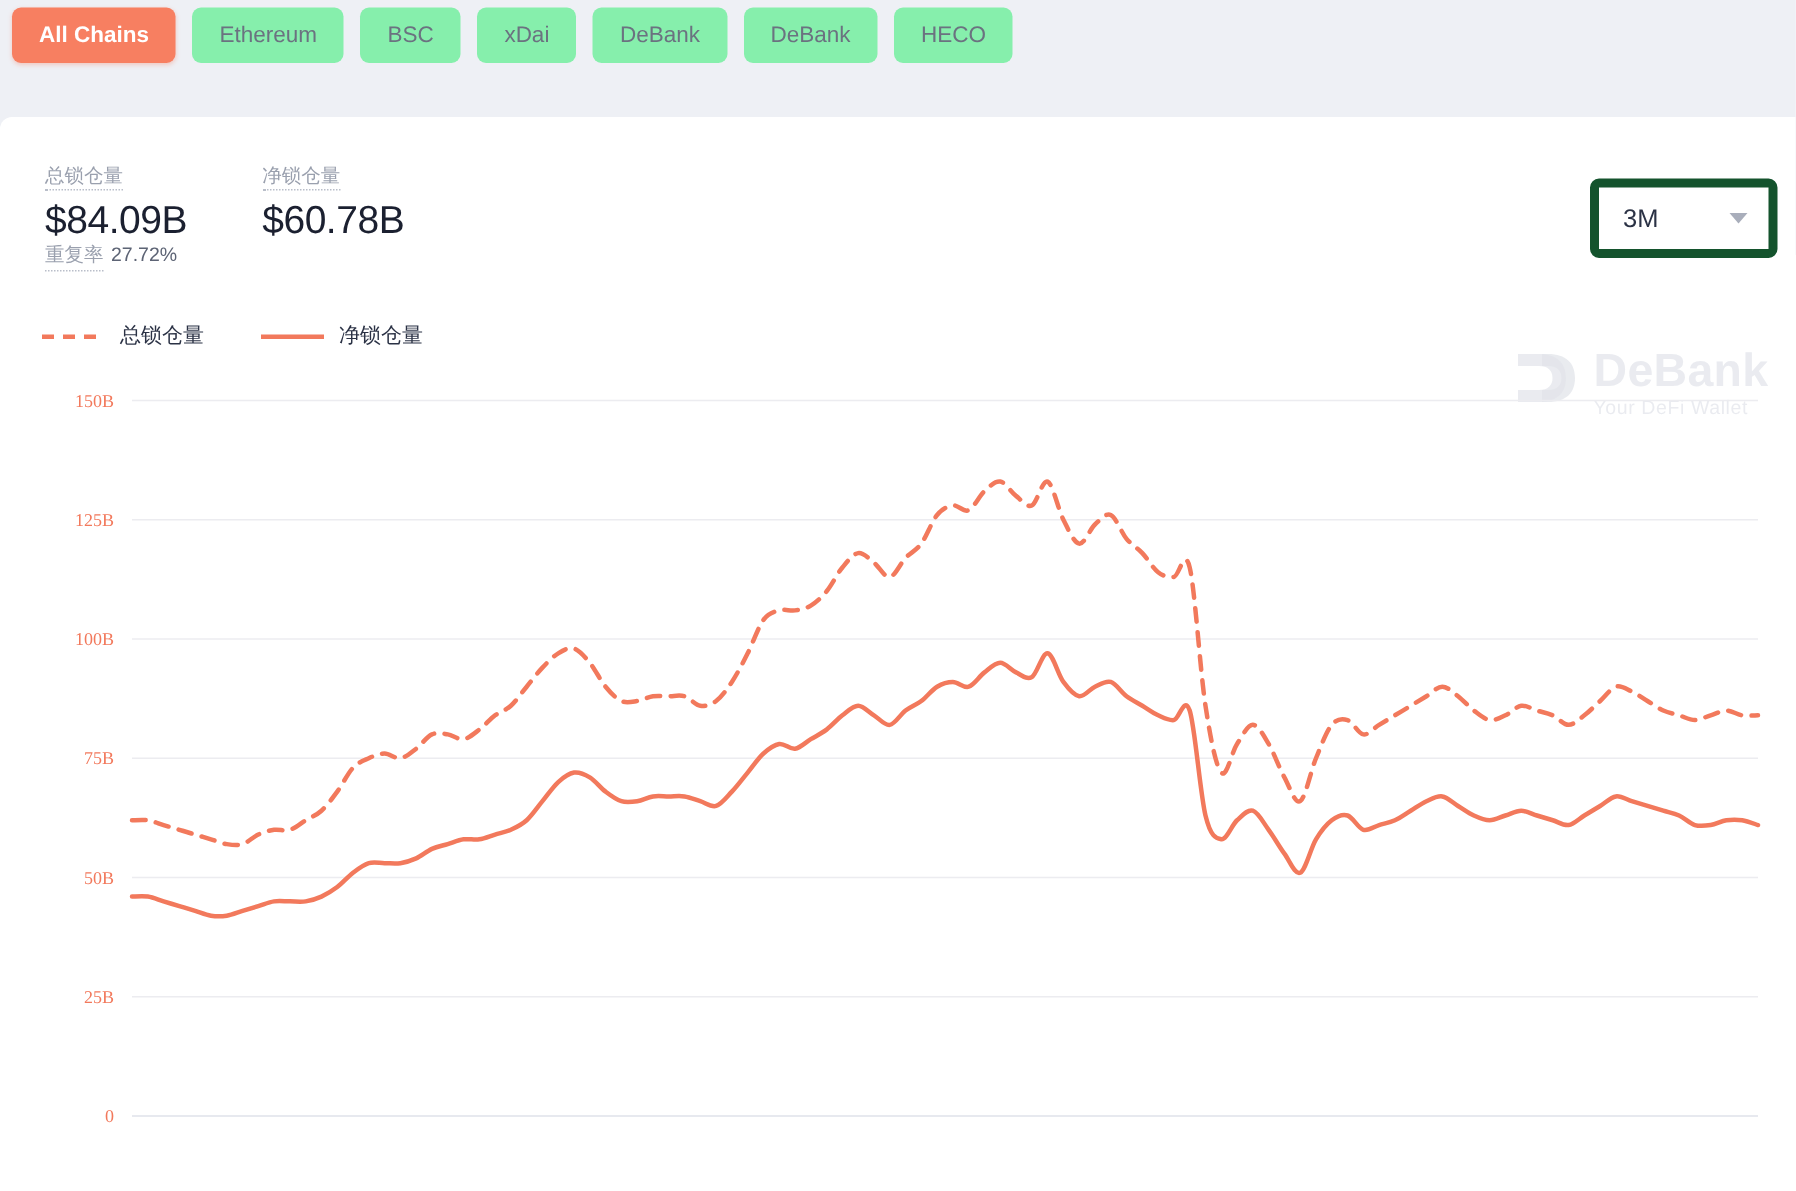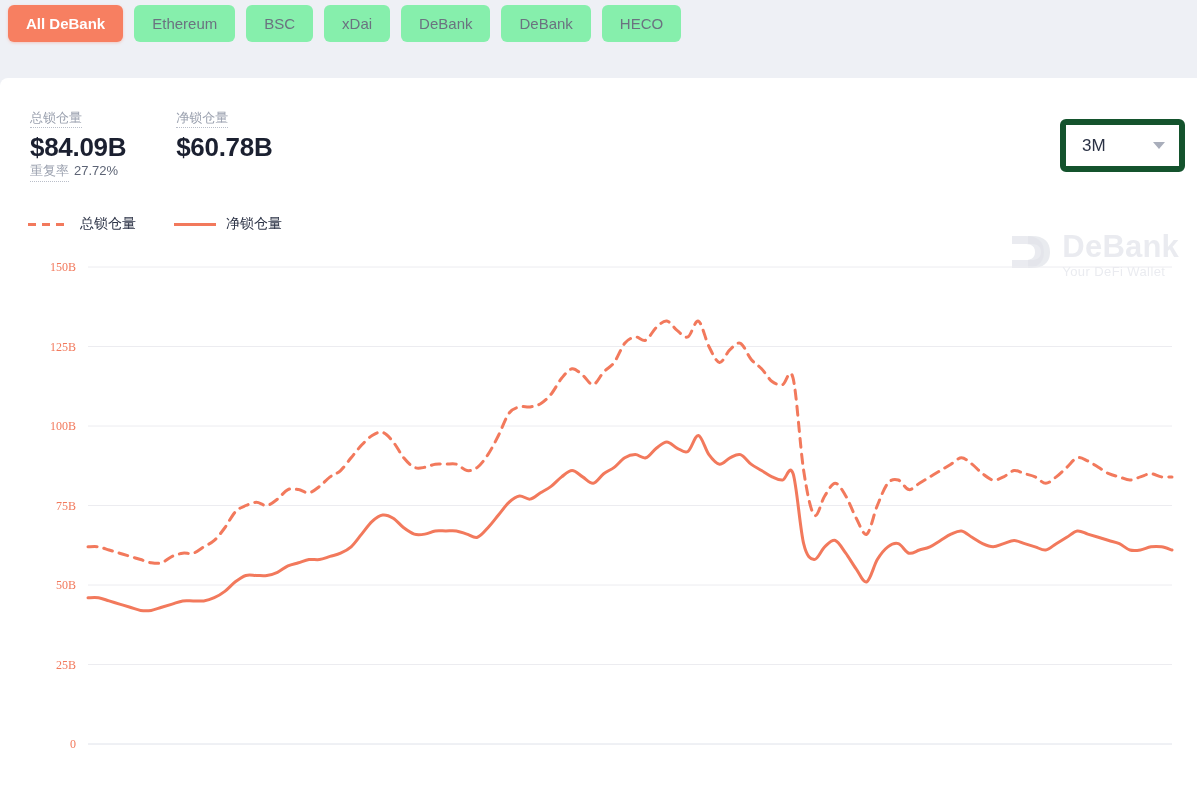--- a/index.html
+++ b/index.html
@@ -63,21 +63,21 @@
   .stat-label {
     font-size: 13px;
     color: #9aa0ae;
     border-bottom: 1px dotted #b9bec9;
     display: inline-block;
     padding-bottom: 1px;
     line-height: 16px;
   }
   .stat-value {
     font-size: 26px;
-    font-weight: 700;
+    font-weight: 400;
     color: #1b2030;
     margin-top: 4px;
     letter-spacing: -0.3px;
     line-height: 30px;
   }
   .dup-row { margin-top: 0; font-size: 13px; }
   .dup-label {
     color: #9aa0ae;
     border-bottom: 1px dotted #b9bec9;
     display: inline-block;
@@ -139,21 +139,21 @@
   }
   .wm-tag { font-size: 13px; color: #d9dce4; margin-top: 3px; letter-spacing: 0.4px; }
   svg text { font-family: "Liberation Serif", serif; }
 </style>
 </head>
 <body>
 
 <div id="root">
 
   <div class="tabbar" id="tabbar">
-      <div class="tab active">All DeBank</div>
+      <div class="tab active">All Chains</div>
       <div class="tab">Ethereum</div>
       <div class="tab">BSC</div>
       <div class="tab">xDai</div>
       <div class="tab">DeBank</div>
       <div class="tab">DeBank</div>
       <div class="tab">HECO</div>
     </div>
 
   <div class="card">
 

